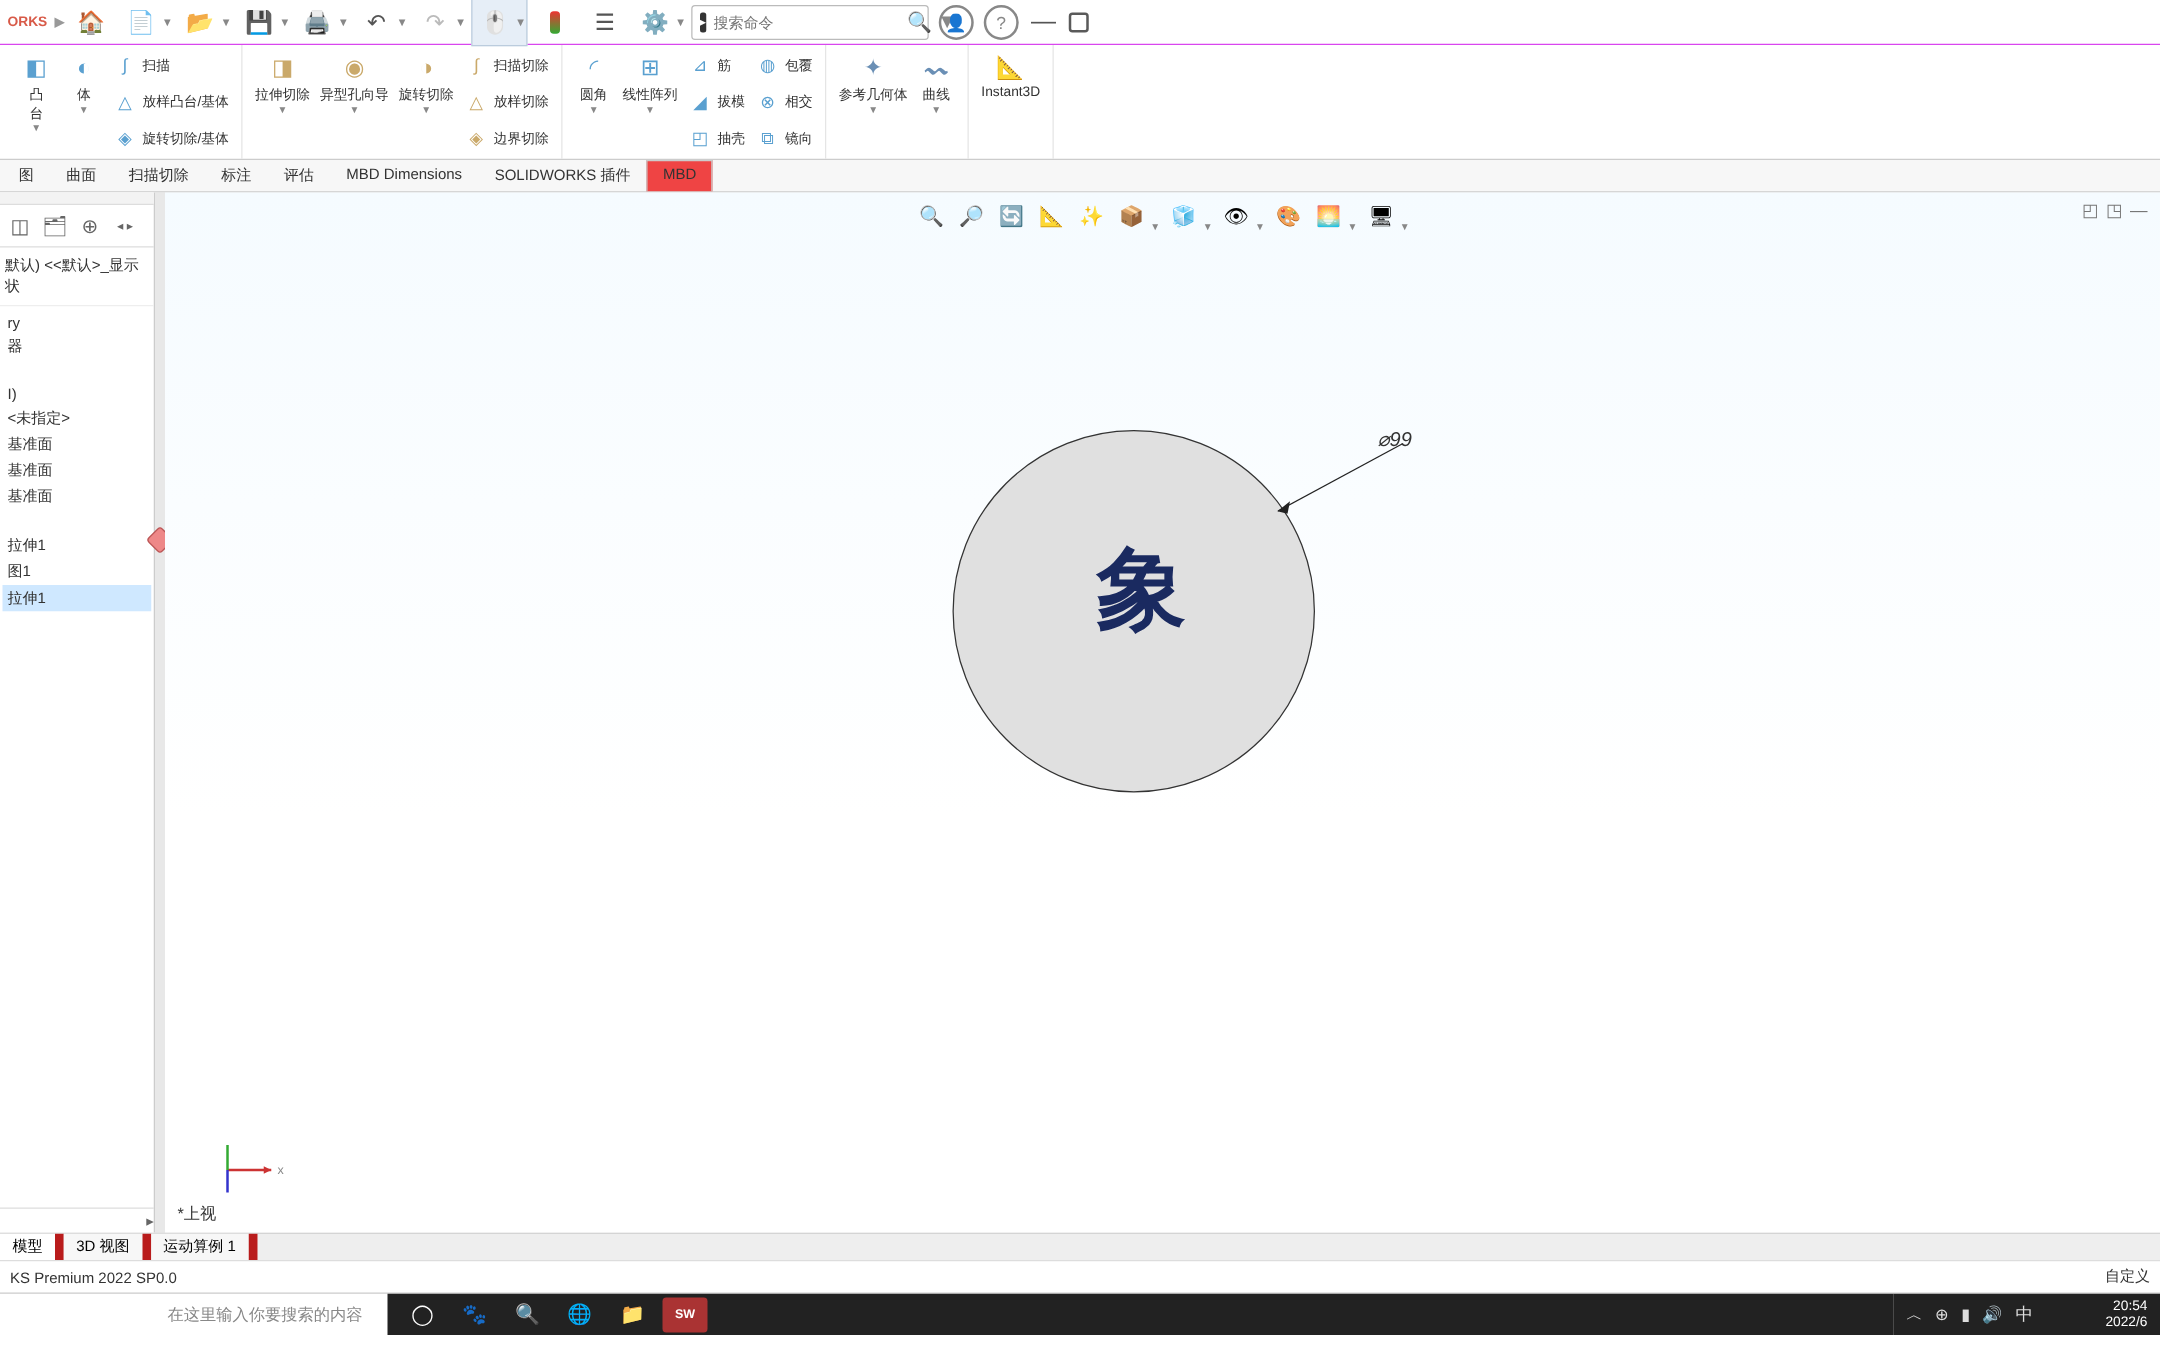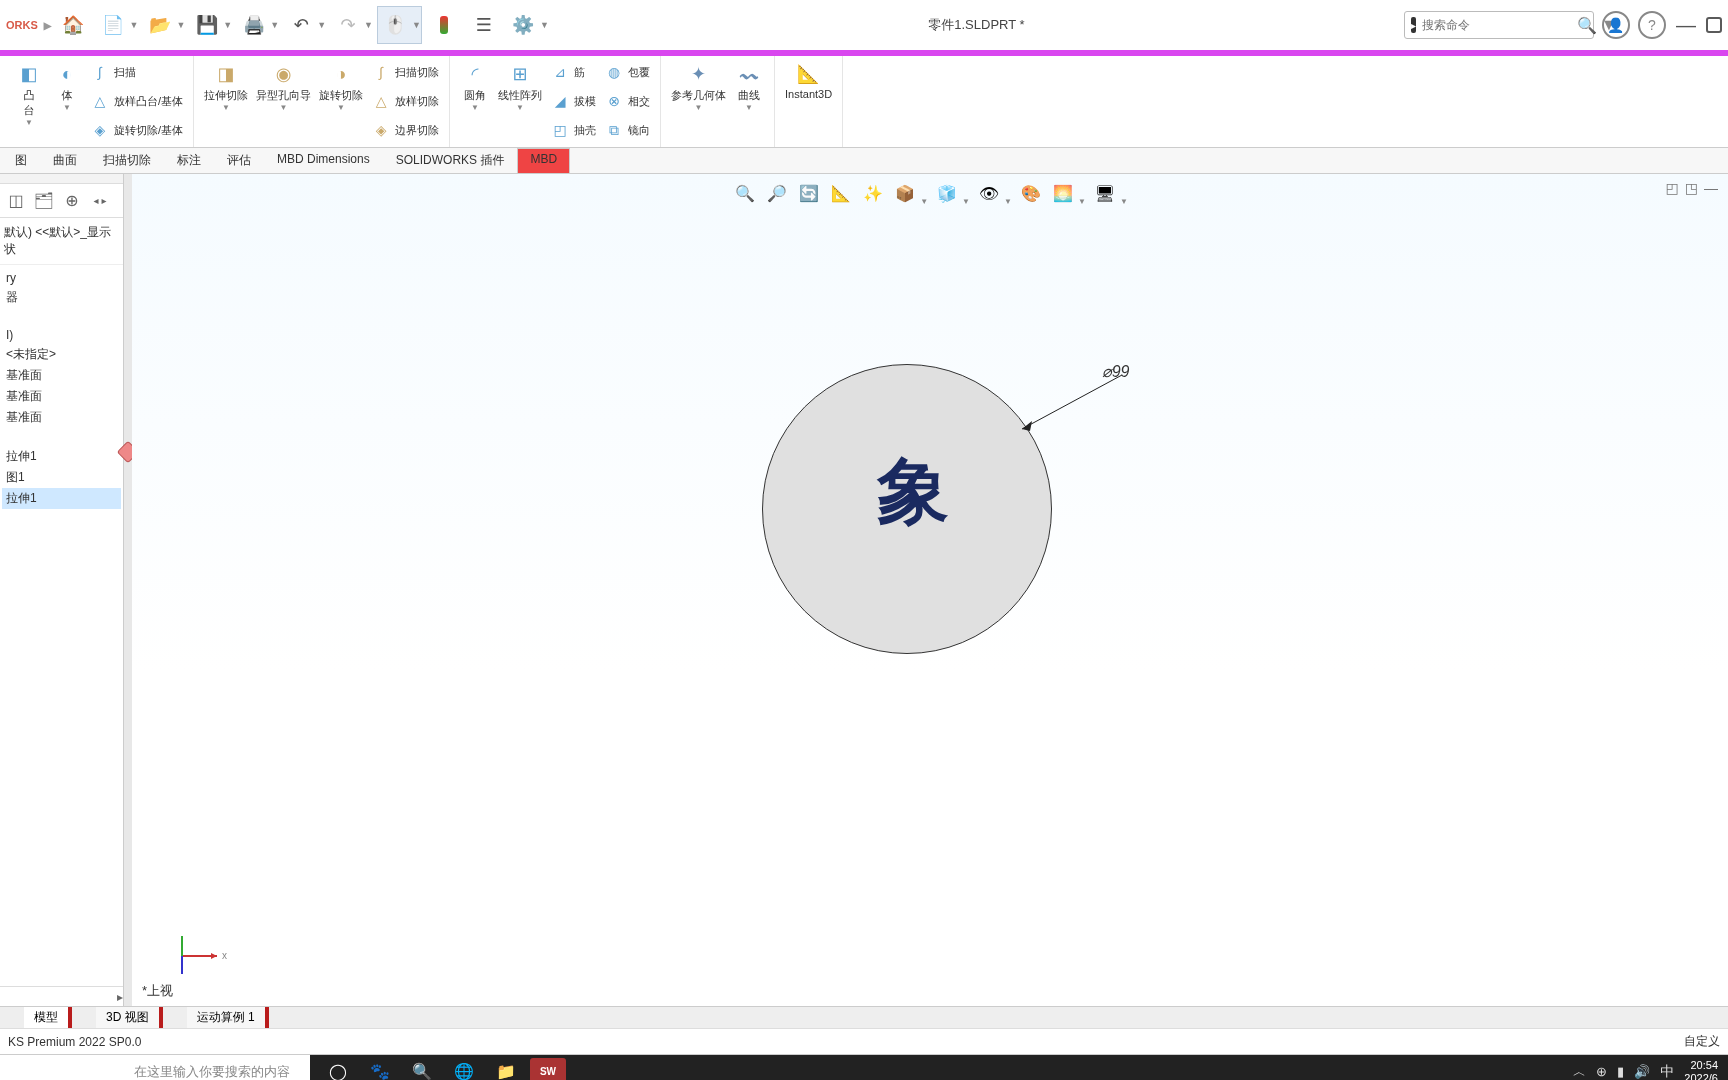--- a/index.html
+++ b/index.html
@@ -1,18 +1,18 @@
 <!DOCTYPE html>
 <html><head>
   <meta charset="utf-8">
   <style>
     *{margin:0;padding:0;box-sizing:border-box;font-family:"Microsoft YaHei",Arial,sans-serif;}
     body{width:1728px;height:1080px;background:#fff;overflow:hidden;position:relative;}
     
-    .titlebar{display:flex;align-items:center;height:56px;border-bottom:6px solid #d946ef;padding:0 6px;gap:4px;}
+    .titlebar{display:flex;align-items:center;height:36px;border-bottom:1px solid #d946ef;padding:0 6px;gap:4px;}
     .title-left{display:flex;align-items:center;gap:6px;font-size:11px;color:#d85a48;font-weight:bold;}
     .title-arrow{color:#999;font-size:10px;}
     .tb-icon{width:36px;height:36px;display:flex;align-items:center;justify-content:center;font-size:18px;color:#555;border-radius:3px;}
     .tb-split{display:flex;align-items:center;}
     .tb-split .dd{font-size:9px;color:#888;margin-left:-2px;}
     .title-center{flex:1;text-align:center;font-size:13px;color:#444;}
     .title-right{display:flex;align-items:center;gap:8px;}
     .search-box{display:flex;align-items:center;border:1px solid #bbb;border-radius:3px;height:28px;width:190px;padding:0 6px;}
     .search-box .cmd-ic{width:16px;height:16px;background:#333;color:#fff;font-size:10px;display:flex;align-items:center;justify-content:center;border-radius:2px;}
     .search-box input{border:none;outline:none;font-size:12px;flex:1;margin-left:6px;color:#999;}
@@ -51,34 +51,34 @@
     .hud-dd{font-size:8px;color:#888;align-self:flex-end;margin-left:-4px;}
     .viewport-controls{position:absolute;top:6px;right:10px;display:flex;gap:6px;font-size:14px;color:#777;}
     .circle-shape{position:absolute;left:630px;top:190px;width:290px;height:290px;border-radius:50%;background:#e0e0e0;border:1px solid #333;}
     .char{position:absolute;left:745px;top:270px;font-size:72px;font-family:"KaiTi","STKaiti",serif;color:#1a2a60;font-weight:bold;}
     .dim-line{position:absolute;left:890px;top:195px;}
     .dim-text{position:absolute;left:970px;top:188px;font-size:16px;font-style:italic;color:#333;}
     .axes{position:absolute;left:40px;bottom:30px;font-size:11px;}
     .viewlabel{position:absolute;left:10px;bottom:6px;font-size:13px;color:#333;}
     
     .bottomtabs{display:flex;height:22px;background:#eee;border-top:1px solid #ccc;font-size:12px;}
-    .btab{padding:2px 10px;border-right:4px solid #b91c1c;background:#f7f7f7;cursor:pointer;margin-left:24px;}
+    .btab{padding:2px 10px;border-right:7px solid #b91c1c;background:#f7f7f7;cursor:pointer;}
     .btab.active{background:#fff;}
     
     .swstatus{height:26px;display:flex;align-items:center;justify-content:space-between;padding:0 8px;font-size:12px;background:#fff;border-top:1px solid #ddd;color:#333;}
     
     .taskbar{height:34px;background:#fff;display:flex;align-items:center;border-top:1px solid #ccc;}
     .taskbar .wsearch{flex:0 0 300px;padding:0 10px;font-size:13px;color:#888;text-align:right;}
     .taskbar .tcenter{flex:0 0 auto;display:flex;gap:6px;background:#222;height:100%;align-items:center;padding:0 10px;margin-left:10px;}
     .taskbar .tcenter .tk{width:36px;height:28px;display:flex;align-items:center;justify-content:center;color:#fff;font-size:16px;border-radius:3px;}
     .taskbar .tcenter .tk.active{background:#444;}
     .taskbar .tfill{flex:1;background:#222;height:100%;}
     .taskbar .tright{display:flex;gap:10px;background:#222;height:100%;align-items:center;padding:0 10px;color:#fff;font-size:11px;}
     .tr-ic{font-size:13px;color:#ddd;}
-    .clock{line-height:1.1;text-align:right;}
+    .clock{line-height:1.1;text-align:right;margin-left:48px;}
   </style>
 </head>
 <body>
 
 <div class="titlebar">
   <div class="title-left">
     <span>ORKS</span>
       <span class="title-arrow">▶</span>
   </div>
   <div class="tb-split">
@@ -113,21 +113,20 @@
       <span class="dd">▼</span>
     </div>
   <div class="tb-icon">
       <span style="display:inline-block;width:8px;height:18px;background:linear-gradient(#e33,#3a3);border-radius:3px;"></span>
     </div>
   <div class="tb-icon">☰</div>
   <div class="tb-split">
       <div class="tb-icon">⚙️</div>
       <span class="dd">▼</span>
     </div>
-  <div class="title-center">零件1.SLDPRT *</div>
   <div class="title-right">
     <div class="search-box">
       <span class="cmd-ic">▸</span>
       <input placeholder="搜索命令" style="">
       <span style="color:#888">🔍</span>
       <span class="dd" style="margin-left:4px;color:#888">▼</span>
     </div>
     <div class="circle-ic">👤</div>
     <div class="circle-ic">?</div>
     <div class="minwin">—</div>

